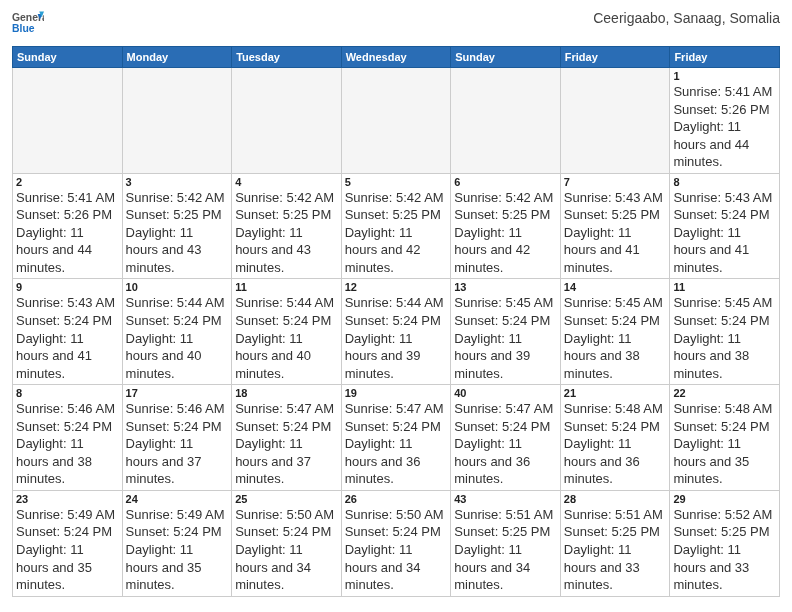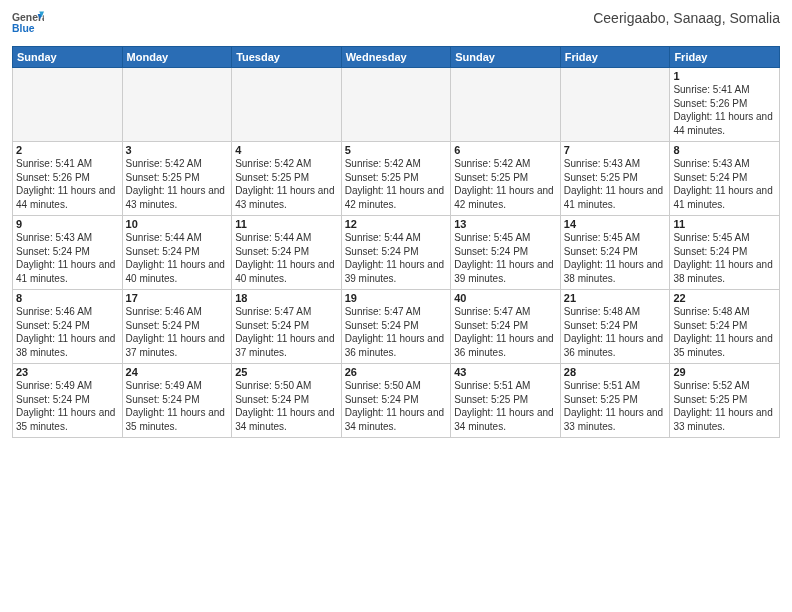--- a/index.html
+++ b/index.html
@@ -71,21 +71,21 @@
       background: #f5f5f5;
     }
     .day-num {
       font-size: 11px;
       font-weight: bold;
       color: #222;
       display: block;
       margin-bottom: 1px;
     }
     .day-info {
-      font-size: 10px;
+      font-size: 13px;
       line-height: 1.35;
       color: #333;
     }
     .last-row td {
       height: 60px;
     }
   </style>
 </head>
 <body>
 

